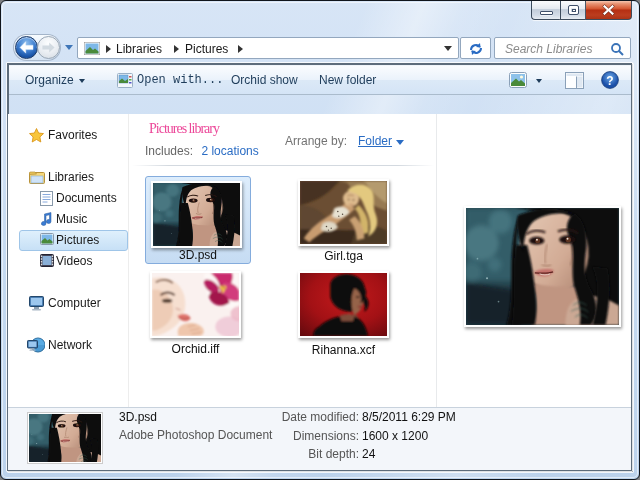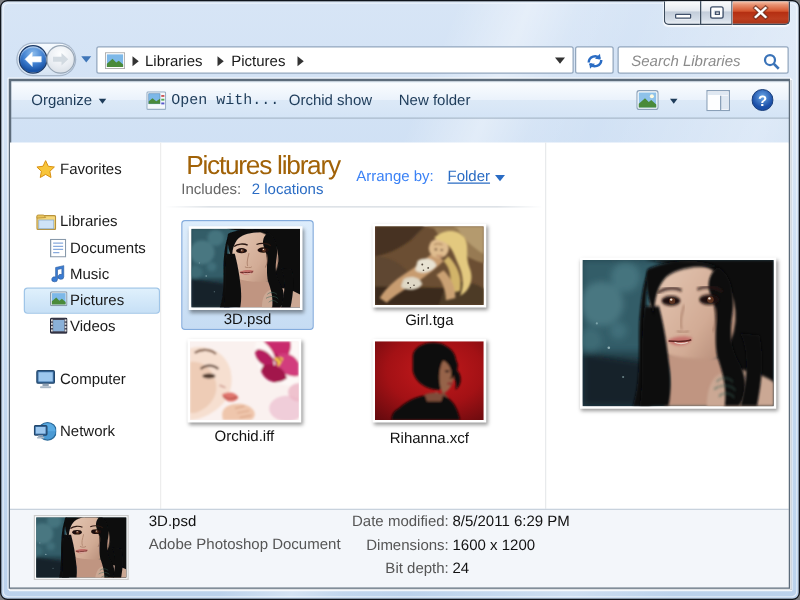--- a/index.html
+++ b/index.html
@@ -53,23 +53,23 @@
 
 #main { position:absolute; left:8px; top:94px; width:623px; height:312px; background:#fff;margin-top:20px; }
 #sidebar-sep { position:absolute; left:120px; top:0; width:1px; height:312px; background:#ededed; }
 #preview-sep { position:absolute; left:428px; top:0; width:1px; height:312px; background:#e8eaec; }
 .sideitem { position:absolute; font-size:12px; color:#1a1a1a; }
 .sideicon { position:absolute; }
 #pic-hilite { position:absolute; left:11px; top:116px; width:109px; height:21px; border-radius:3px;
   background:linear-gradient(180deg,#dff0fc,#c7e0f6); border:1px solid #9fc5e8; }
 
 
-#hdr-title { position:absolute; left:141px; top:7px; font-size:21px; letter-spacing:-1px; color:#a16207; }
+#hdr-title { position:absolute; left:141px; top:7px; font-size:14px; letter-spacing:-1px; color:#ec4899;font-family:Liberation Serif, serif; }
 #hdr-inc { position:absolute; left:137px; top:30px; font-size:12px; color:#666; }
-#hdr-arr { position:absolute; left:277px; top:20px; font-size:12px; color:#3b82f6; }
+#hdr-arr { position:absolute; left:277px; top:20px; font-size:12px; color:#737373; }
 #hdr-folder { position:absolute; left:350px; top:20px; font-size:12px; color:#2a6cc4;text-decoration:underline; }
 #folderarrow { position:absolute; left:388px; top:26px; width:0; height:0; border-left:4.5px solid transparent; border-right:4.5px solid transparent; border-top:5px solid #2a6cc4; }
 
 
 .tile-sel { position:absolute; left:137px; top:62px; width:106px; height:88px; border:1px solid #84acdd; border-radius:3px;
   background:linear-gradient(180deg,#ddedfc,#c6dcf3); }
 .photo { position:absolute; background:#fff; padding:2px; box-shadow:1px 2px 3px rgba(0,0,0,.4); }
 .caption { position:absolute; font-size:12px; color:#111; text-align:center; }
 
 

